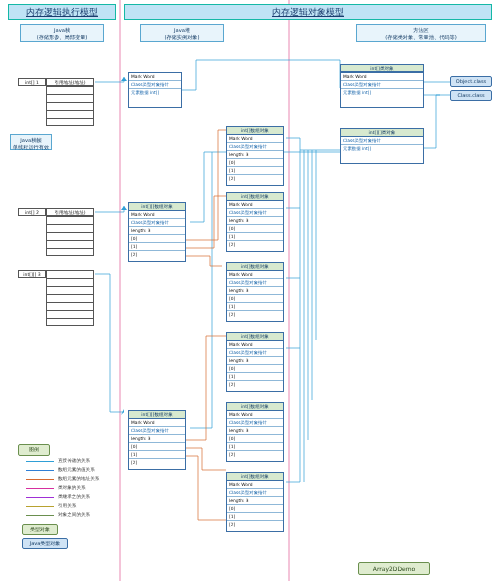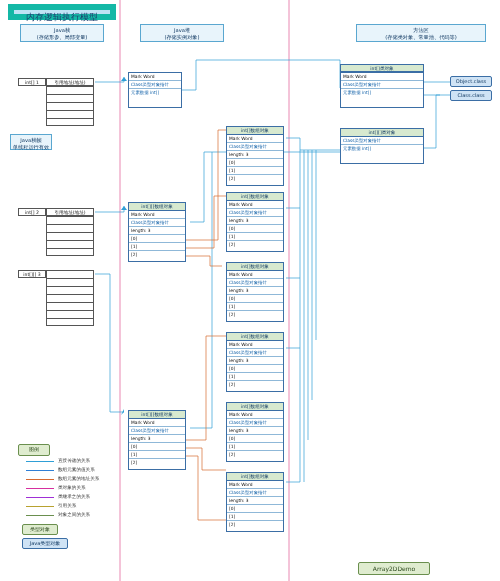--- a/index.html
+++ b/index.html
@@ -1,22 +1,22 @@
 <!DOCTYPE html>
 <html><head>
 <meta charset="utf-8">
 <style>
   html,body{margin:0;padding:0;background:#ffffff;}
   body{width:500px;height:581px;position:relative;font-family:"DejaVu Sans","Liberation Sans",sans-serif;}
   .canvas{position:absolute;left:0;top:0;width:500px;height:581px;overflow:hidden;}
   svg.wires{position:absolute;left:0;top:0;width:500px;height:581px;pointer-events:none;}
 
   
-  .hdr{position:absolute;box-sizing:border-box;background:#bfe3f5;border:6px solid #14b8a6;
-       color:#1a3d6e;font-size:8px;text-align:center;line-height:14px;height:16px;}
+  .hdr{position:absolute;box-sizing:border-box;background:#bfe3f5;border:1px solid #14b8a6;
+       color:#1a3d6e;font-size:8px;text-align:center;line-height:14px;height:16px;text-decoration:underline;}
   .hdr.big{font-size:9px;}
 
   .sublbl{position:absolute;box-sizing:border-box;background:#e8f4fb;border:1px solid #5aa7d0;
           color:#123a63;font-size:5.2px;text-align:center;line-height:7px;padding-top:2px;}
 
   
   .stkrow{position:absolute;box-sizing:border-box;border:1px solid #555;background:#fff;
           font-size:4.6px;color:#111;line-height:7px;text-align:center;height:8px;}
   .stkblock{position:absolute;box-sizing:border-box;border:1px solid #555;background:#fff;}
   .stkblock .r{box-sizing:border-box;border-bottom:1px solid #555;height:8px;}
@@ -115,20 +115,21 @@
     <line x1="436" y1="148" x2="436" y2="95" stroke="#2f9fd6" stroke-width="0.7"></line>
     <line x1="436" y1="95" x2="450" y2="95" stroke="#2f9fd6" stroke-width="0.7"></line>
     <line x1="455" y1="88" x2="455" y2="88" stroke="#2f9fd6" stroke-width="0.7"></line>
 
     <polygon points="124,77 121,81 127,81" fill="#2f9fd6"></polygon>
     <polygon points="124,206 121,210 127,210" fill="#2f9fd6"></polygon>
     <polygon points="124,412 121,415 124,409" fill="#2f9fd6"></polygon>
   </svg>
 
   <div class="hdr big" style="left:8px;top:4px;width:108px;">内存逻辑执行模型</div>
+  <div class="hdr big" style="left:124px;top:4px;width:368px;">内存逻辑对象模型</div>
 
   <div class="sublbl" style="left:20px;top:24px;width:84px;height:18px;">
     <div>Java栈</div>
     <div>(存储形参、局部变量)</div>
   </div>
   <div class="sublbl" style="left:140px;top:24px;width:84px;height:18px;">
     <div>Java堆</div>
     <div>(存储实例对象)</div>
   </div>
   <div class="sublbl" style="left:356px;top:24px;width:130px;height:18px;">

